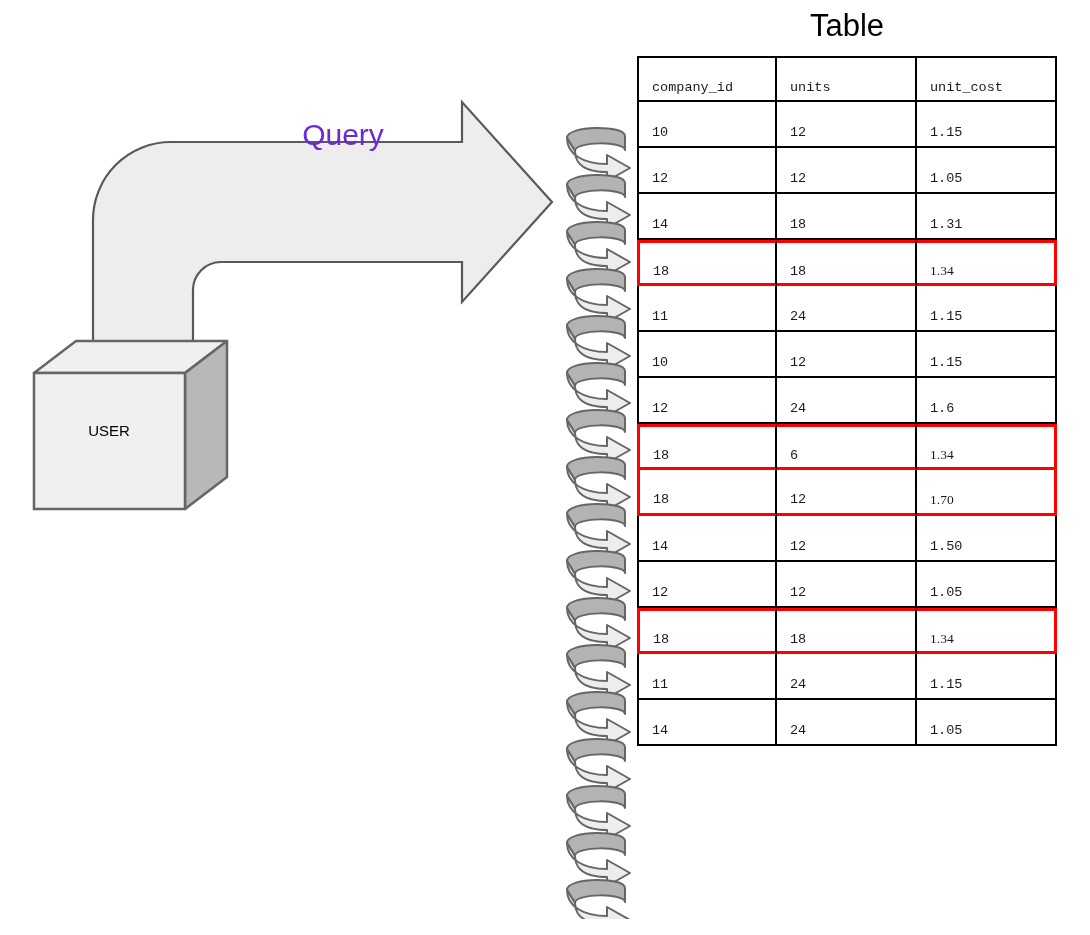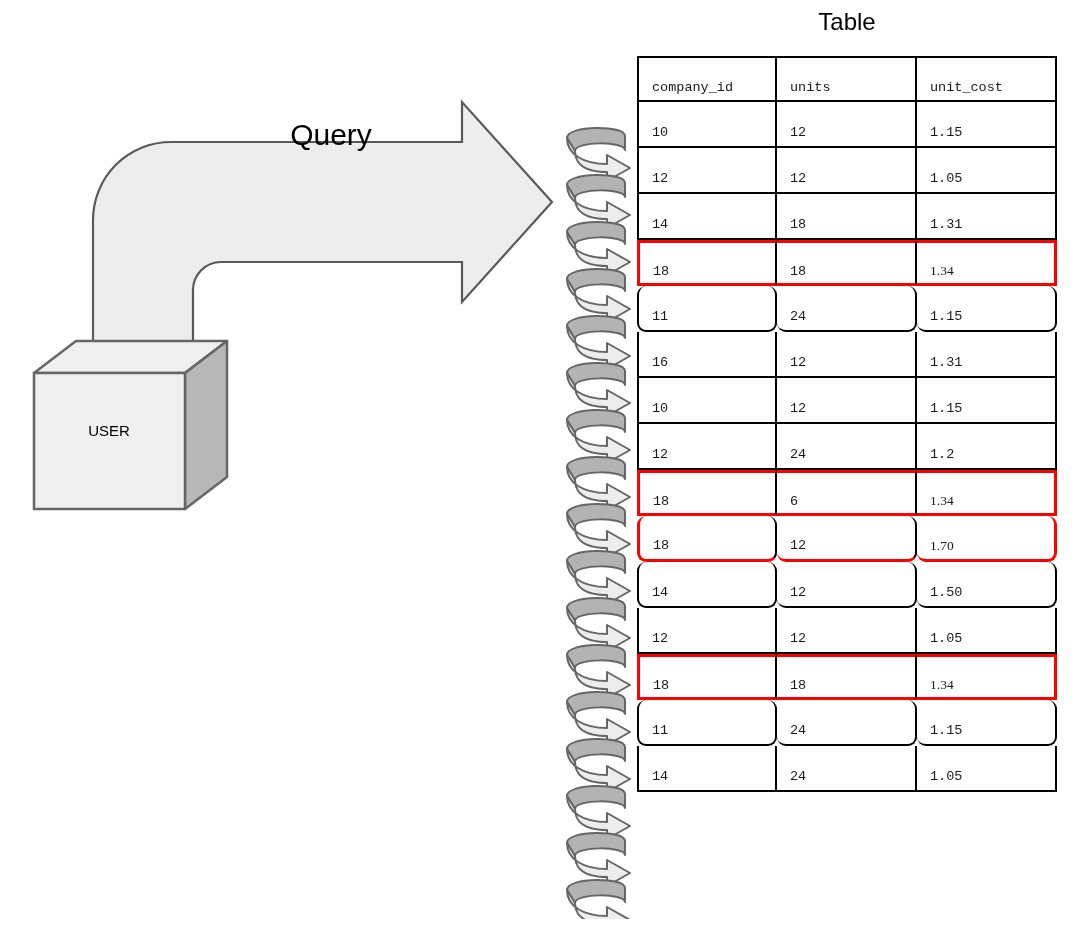--- a/index.html
+++ b/index.html
@@ -18,26 +18,26 @@
   
   #query-arrow {
     position: absolute;
     left: 90px;
     top: 60px;
     width: 485px;
     height: 285px;
   }
   #query-label {
     position: absolute;
-    left: 231px;
+    left: 243px;
     top: 118px;
     width: 200px;
     text-align: center;
     font-size: 30px;
-    color: #000000;
+    color: #6d28d9;
     font-family: "Liberation Sans", sans-serif;
     white-space: nowrap;
   }
 
   
   #user-cube {
     position: absolute;
     left: 28px;
     top: 335px;
     width: 205px;
@@ -63,21 +63,21 @@
     height: 795px;
   }
 
   
   #table-title {
     position: absolute;
     left: 637px;
     top: 8px;
     width: 420px;
     text-align: center;
-    font-size: 24px;
+    font-size: 31px;
     color: #000000;
     font-family: "Liberation Sans", sans-serif;
   }
   #data-table-wrap {
     position: absolute;
     left: 637px;
     top: 56px;
     width: 420px;
   }
   table.data-table {
@@ -122,21 +122,20 @@
   table.data-table tr.hl td:first-child {
     border-left: 3px solid #ff0000;
   }
   table.data-table tr.hl td:last-child {
     border-right: 3px solid #ff0000;
     font-family: Liberation Serif, serif;
   }
   
   table.data-table tr.after-hl td {
     border-top: 0;
-    border-radius: 9px;
   }
 </style>
 </head>
 <body>
 
 <svg id="query-arrow" viewBox="0 0 485 285">
   <path d="M 3 282
            L 3 160
            A 78 78 0 0 1 81 82
            L 372 82
@@ -233,33 +232,28 @@
           <td>18</td>
           <td>18</td>
           <td>1.34</td>
         </tr>
         <tr class="after-hl">
           <td>11</td>
           <td>24</td>
           <td>1.15</td>
         </tr>
         <tr>
-          <td>16</td>
-          <td>12</td>
-          <td>1.31</td>
-        </tr>
-        <tr>
           <td>10</td>
           <td>12</td>
           <td>1.15</td>
         </tr>
         <tr>
           <td>12</td>
           <td>24</td>
-          <td>1.2</td>
+          <td>1.6</td>
         </tr>
         <tr class="hl">
           <td>18</td>
           <td>6</td>
           <td>1.34</td>
         </tr>
         <tr class="hl after-hl">
           <td>18</td>
           <td>12</td>
           <td>1.70</td>

